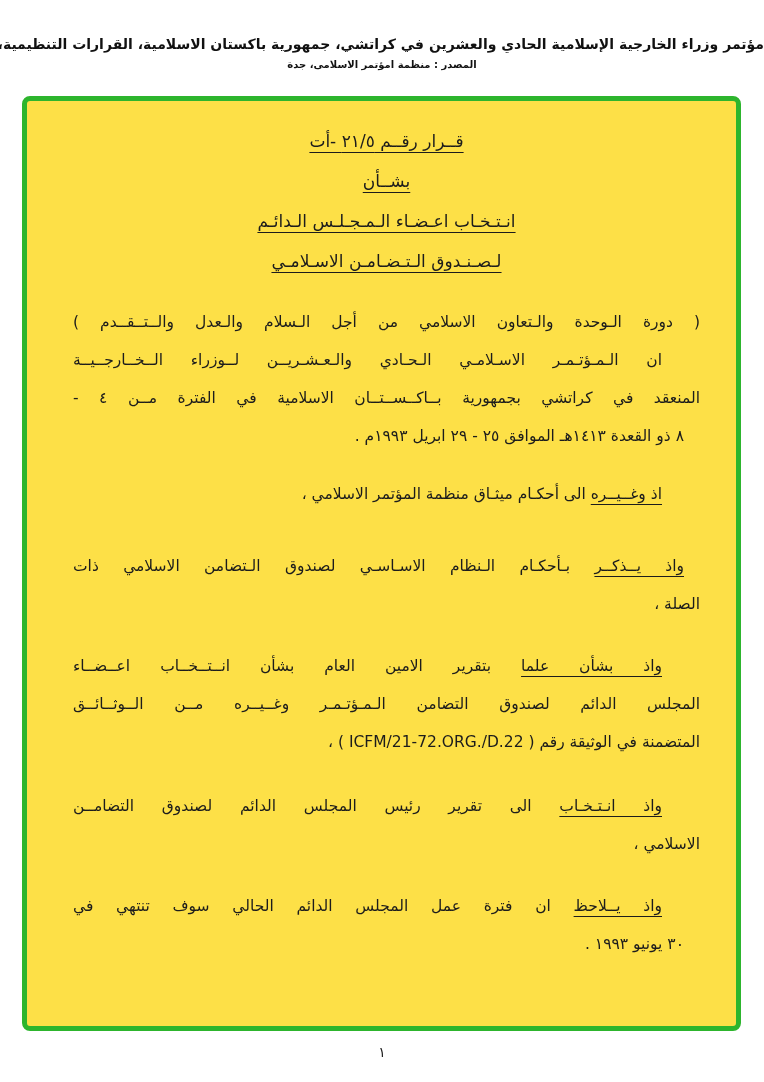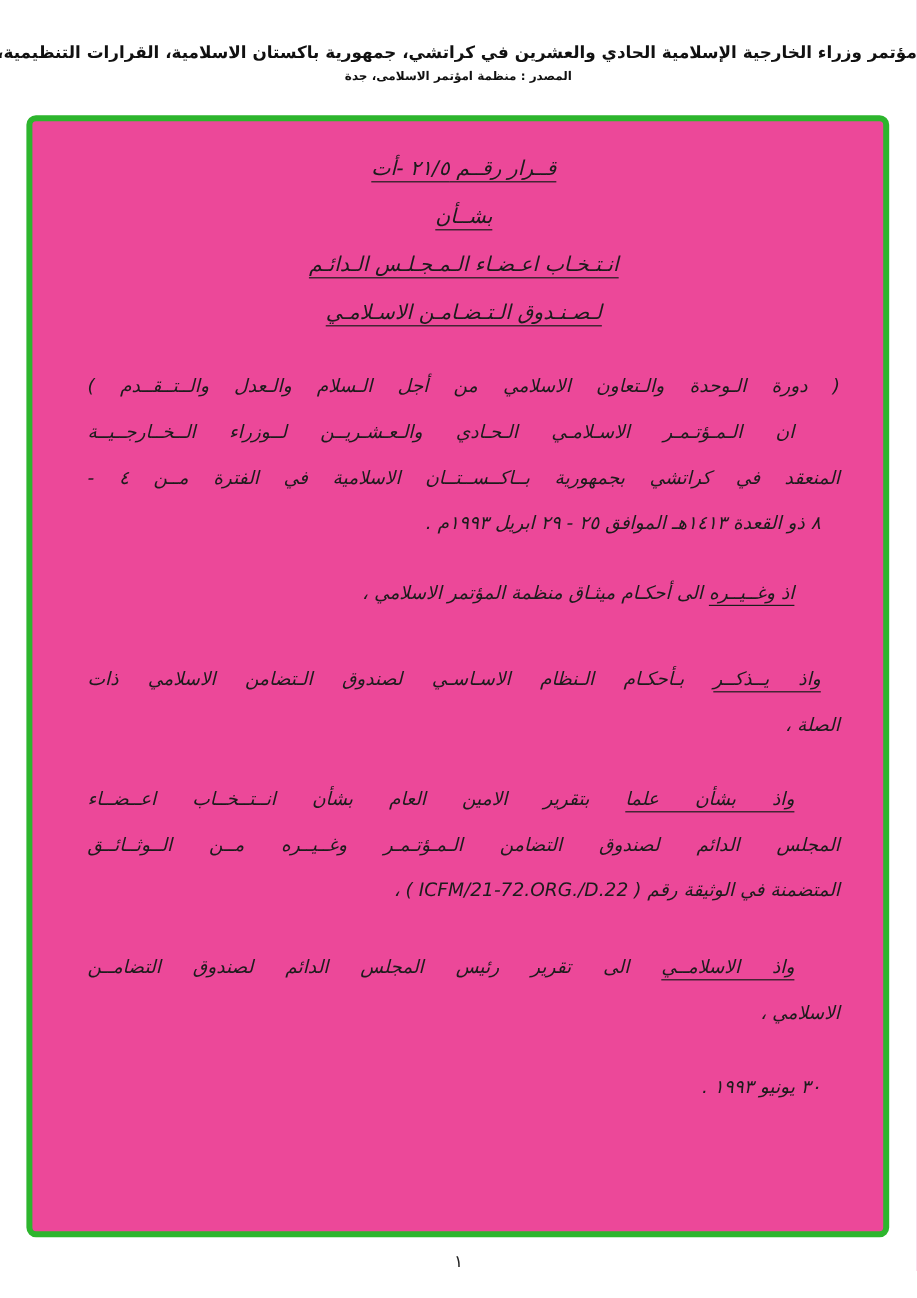--- a/index.html
+++ b/index.html
@@ -14,22 +14,21 @@
     position:absolute;top:34px;left:0;width:764px;
     text-align:center;direction:rtl;font-weight:bold;color:#111;
   }
   .doc-header .h1{font-size:14px;line-height:20px;white-space:nowrap;}
   .doc-header .h2{font-size:10px;line-height:16px;margin-top:3px;}
   
   .frame{
     position:absolute;left:22px;top:96px;
     width:709px;height:925px;
     border:5px solid #2db52d;border-radius:8px;
-    background:#ec4899;
-    font-style:italic;
+    background:#fde047;
   }
   .content{
     position:absolute;inset:0;
     direction:rtl;
     padding:14px 36px 0 46px;
     font-size:15.5px;line-height:38px;color:#1c1c1c;
   }
   
   .title-block{text-align:center;font-size:17px;line-height:40px;margin-top:6px;}
   .u{text-decoration:underline;text-underline-offset:5px;text-decoration-thickness:1.2px;}
@@ -85,24 +84,25 @@
       <div class="line">الصلة ،</div>
     </div>
 
     <div class="para" id="p4">
       <div class="line j ind"><span class="lead">واذ بشأن علما</span><span> بتقرير الامين العام بشأن انــتــخــاب اعــضــاء</span></div>
       <div class="line j">المجلس الدائم لصندوق التضامن الـمـؤتـمـر وغــيــره مــن الــوثــائــق</div>
       <div class="line">المتضمنة في الوثيقة رقم ( ICFM/21-72.ORG./D.22 ) ،</div>
     </div>
 
     <div class="para" id="p5">
-      <div class="line j ind"><span class="lead">واذ الاسلامــي</span><span> الى تقرير رئيس المجلس الدائم لصندوق التضامــن</span></div>
+      <div class="line j ind"><span class="lead">واذ انـتـخـاب</span><span> الى تقرير رئيس المجلس الدائم لصندوق التضامــن</span></div>
       <div class="line">الاسلامي ،</div>
     </div>
 
     <div class="para" id="p6">
+      <div class="line j ind"><span class="lead">واذ يــلاحظ</span><span> ان فترة عمل المجلس الدائم الحالي سوف تنتهي في</span></div>
       <div class="line ind-sm">٣٠ يونيو ١٩٩٣ .</div>
     </div>
 
   </div>
 </div>
 
 <div class="pagenum">١</div>
 
 </body></html>

